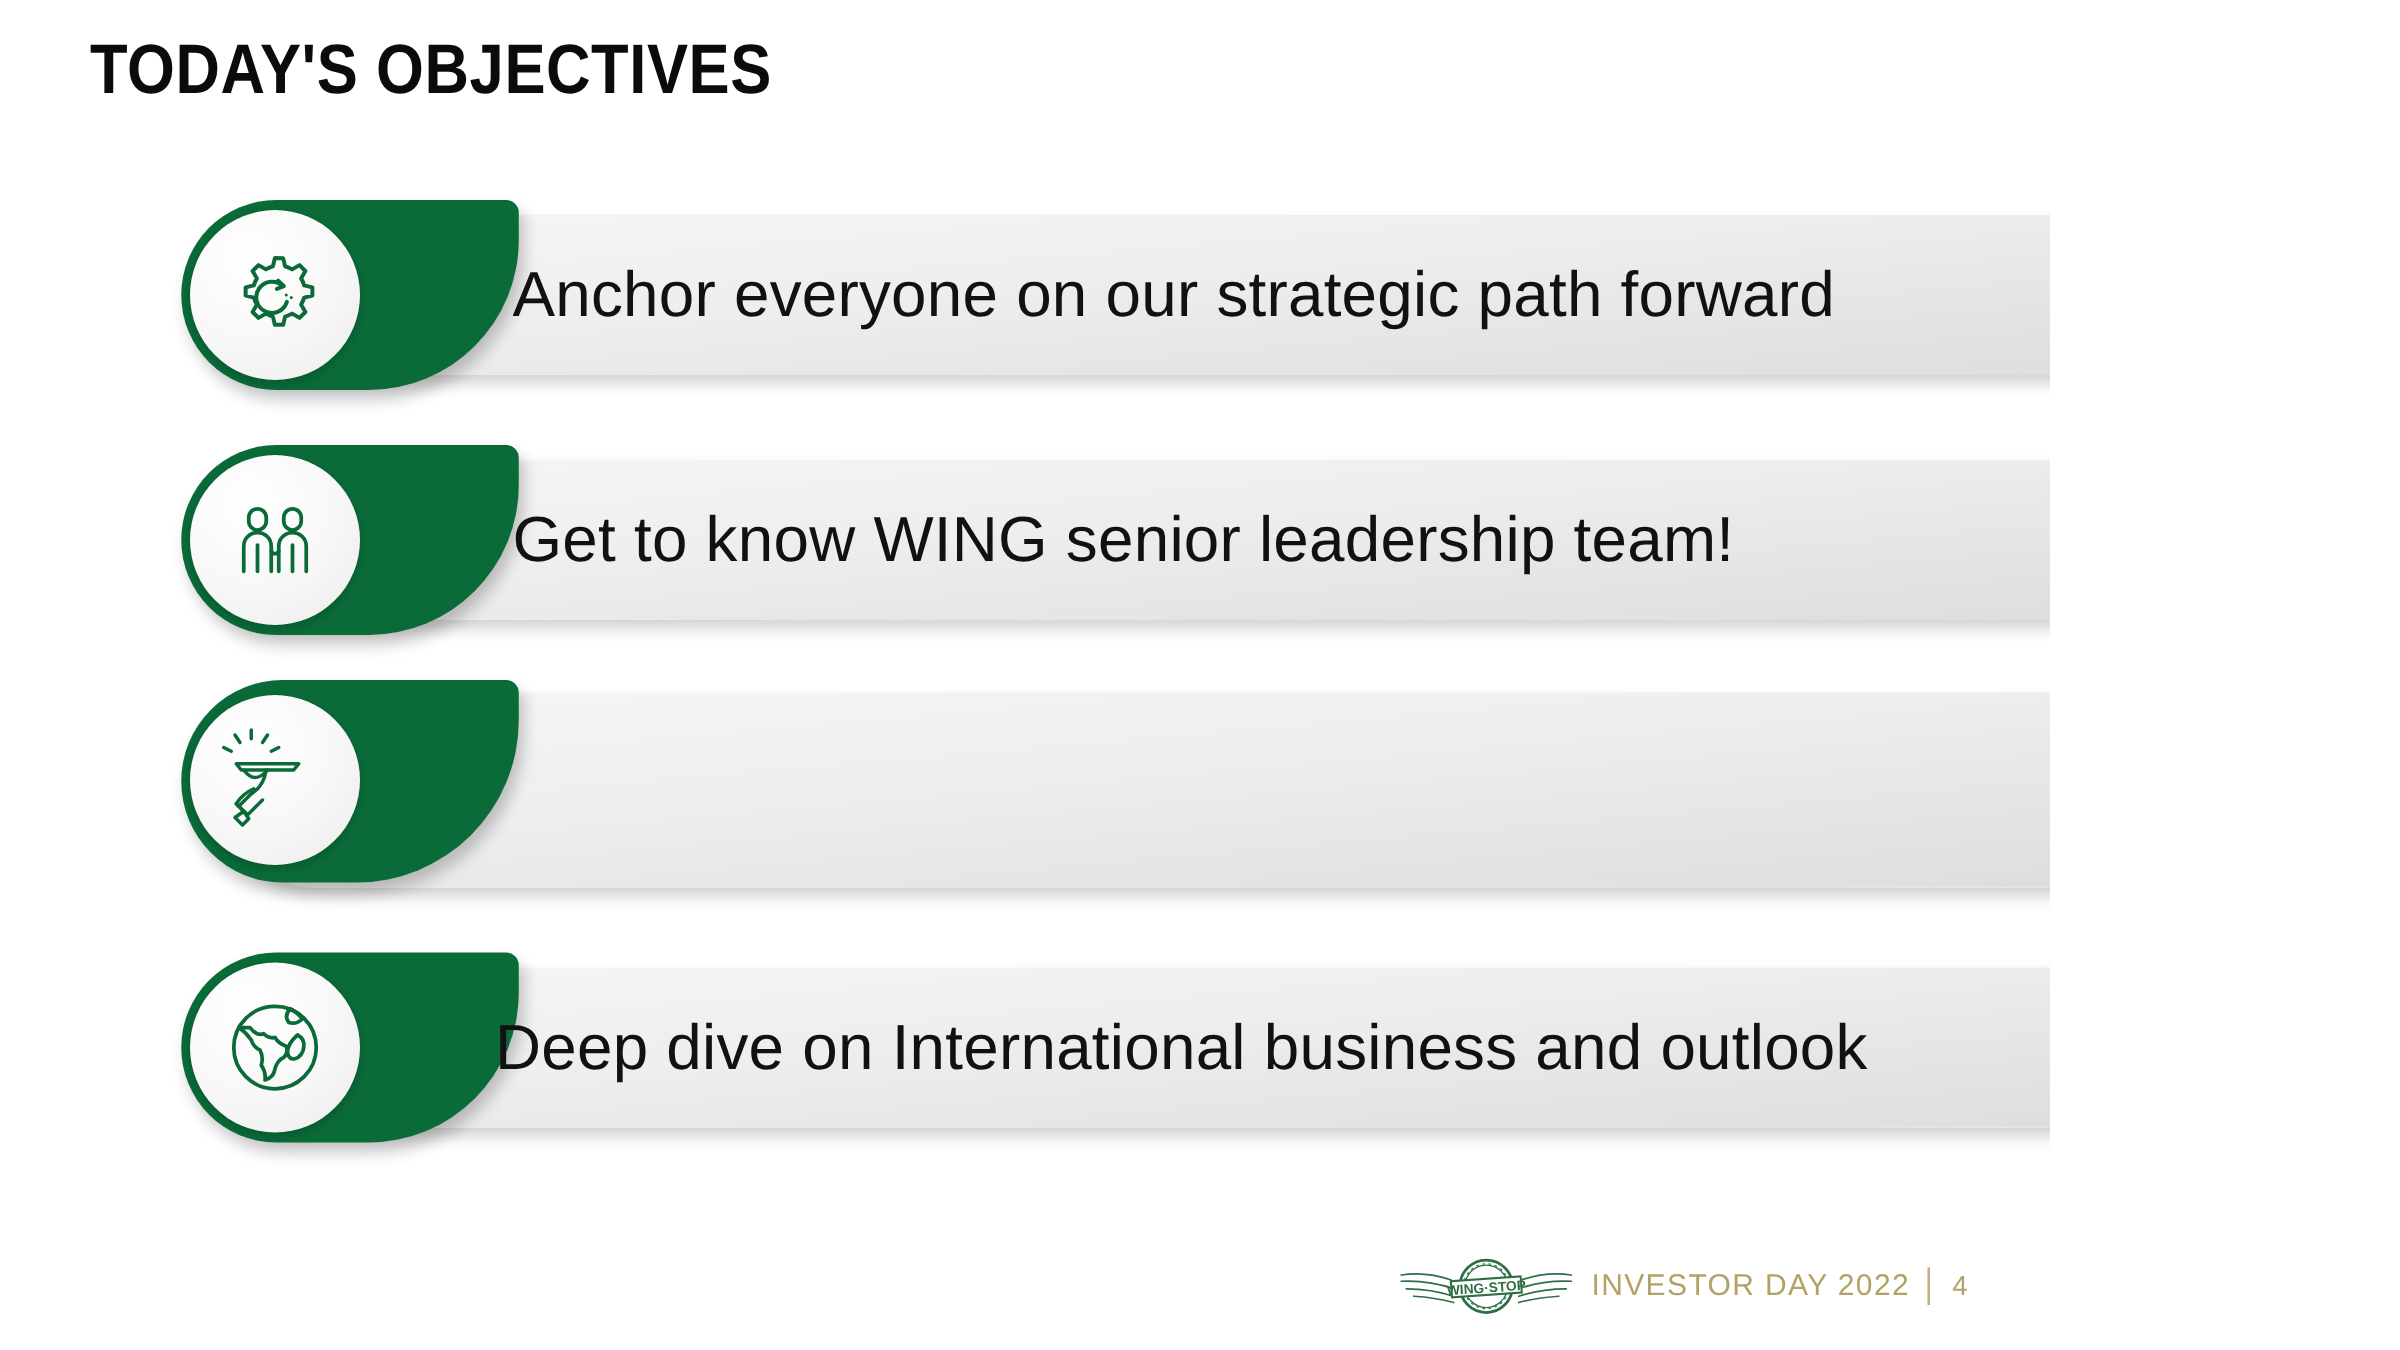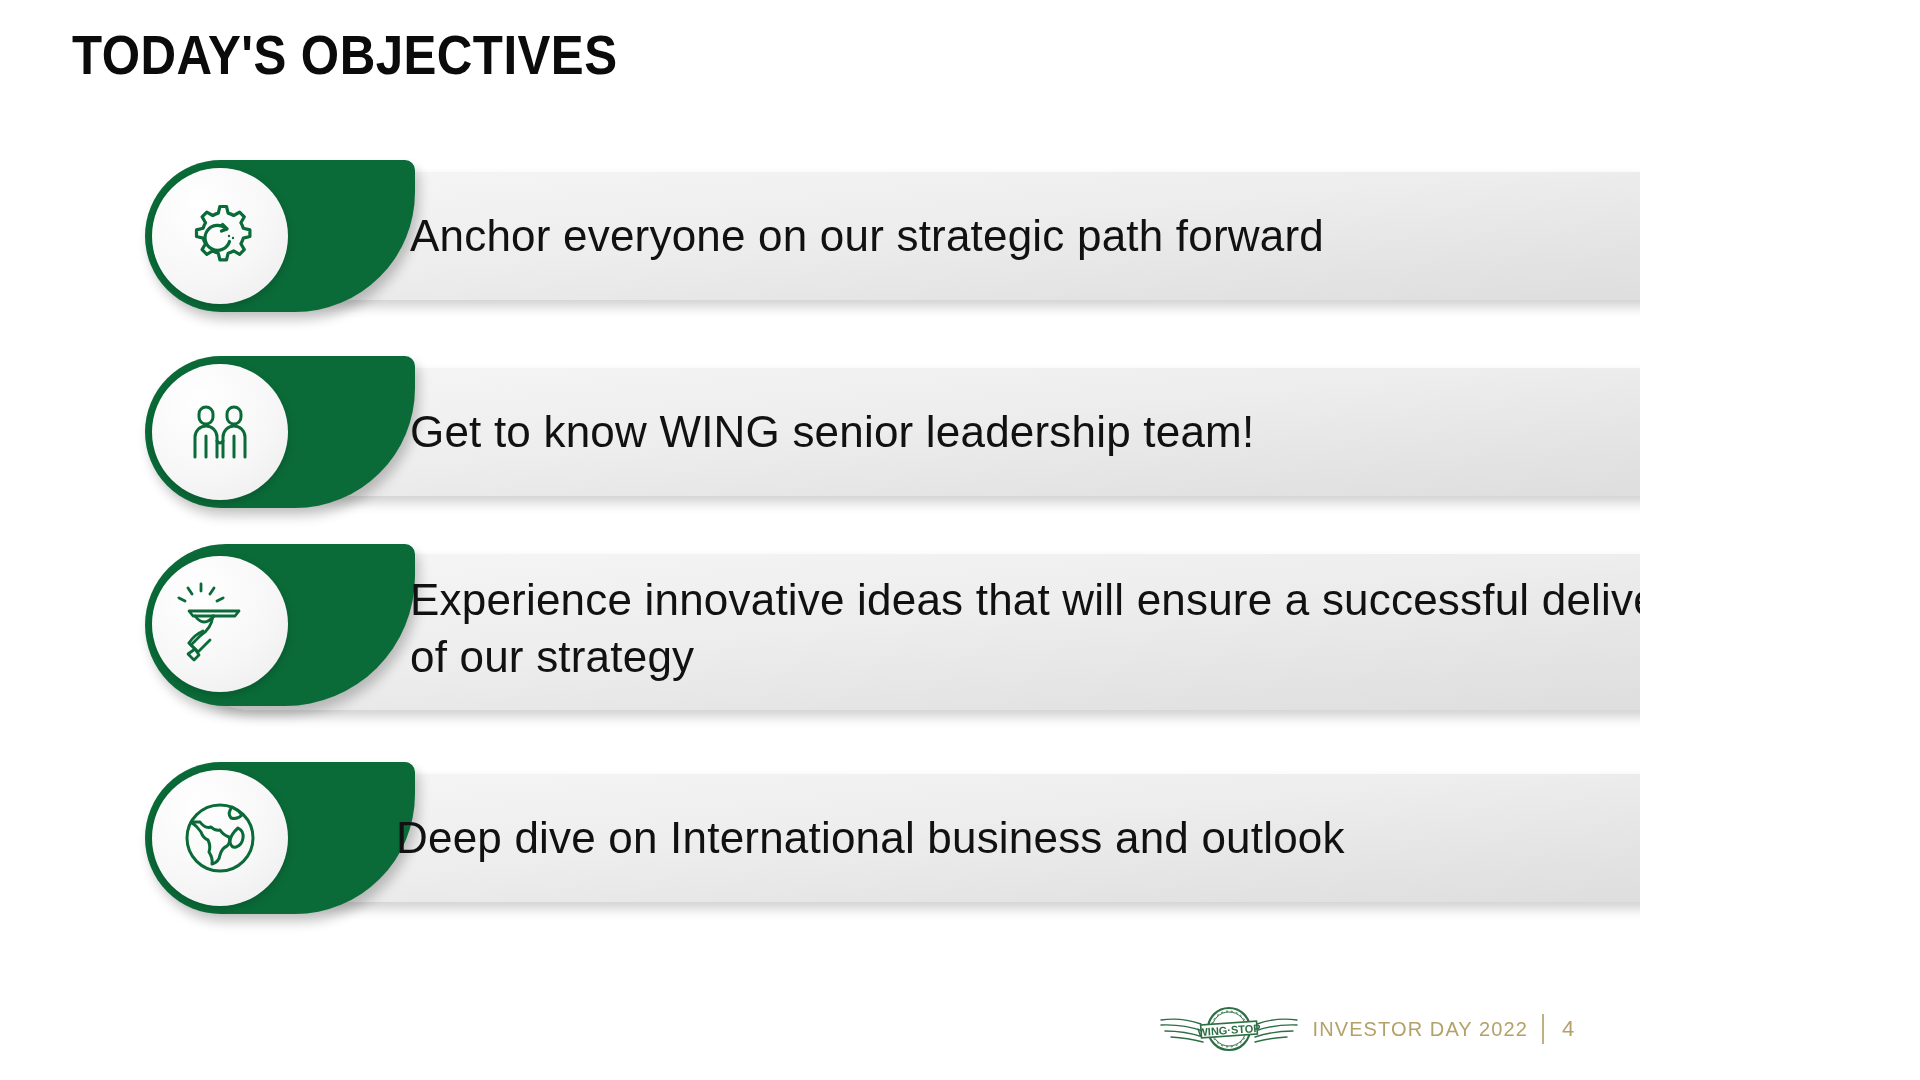--- a/index.html
+++ b/index.html
@@ -105,21 +105,21 @@
   
   .pill-text {
     position: absolute;
     left: 410px;
     right: 220px;
     top: 0;
     height: 172px;
     display: flex;
     align-items: center;
     font-family: "Liberation Sans", sans-serif;
-    font-size: 44px;
+    font-size: 51px;
     font-weight: 400;
     color: #111111;
     letter-spacing: 0.2px;
     line-height: 1.30;
     z-index: 4;
   }
   .obj-row .pill-text { height: 172px; }
   .pill-text.indent { left: 396px; }
 
   
@@ -127,21 +127,21 @@
     position: absolute;
     right: 62px;
     bottom: 22px;
     display: flex;
     align-items: center;
     gap: 14px;
   }
   .footer-logo { display: block; }
   .footer-text {
     font-family: "Liberation Sans", sans-serif;
-    font-size: 20px;
+    font-size: 24px;
     letter-spacing: 1.1px;
     color: #b3a268;
     white-space: nowrap;
   }
   .footer-sep {
     width: 2px;
     height: 30px;
     background: #b3a268;
     opacity: 0.85;
   }
@@ -206,21 +206,20 @@
           <path d="M40 20 L46 17"></path>
           <path d="M12 30 h50 l-4 5 H16 z"></path>
           <path d="M18 35 q9 12 19 0"></path>
           <path d="M36 35 q-2 13 -12 19"></path>
           <path d="M24 54 l-10 10"></path>
           <path d="M26 50 q-9 4 -14 12 l9 9 12-12"></path>
           <path d="M12 62 l8 8"></path>
           <path d="M18 68 l4 6 -5 5 -6-6 z"></path>
         </svg>
       </div>
-      <div class="pill-text">Experience innovative ideas that will ensure a successful delivery of our strategy</div>
     </div>
 
     <div class="obj-row">
       <div class="pill"></div>
       <div class="teardrop"></div>
       <div class="icon-circle">
         <svg width="88" height="88" viewBox="0 0 88 88" fill="none" stroke="#0a6b38" stroke-width="3" stroke-linecap="round" stroke-linejoin="round">
           <circle cx="44" cy="44" r="33"></circle>
           <path d="M15 28 q6 4 10 10 q2 6 7 8 q3 6 1 12 q4 6 3 12 q7-2 8-9 q2-7 7-9 q4-4 2-9 q-6-2 -9-7 q-5 1 -9-3 q-6 2 -11-5 z"></path>
           <path d="M56 13 q-5 6 -1 11 q6 2 11-3 q-4-5 -10-8 z"></path>

